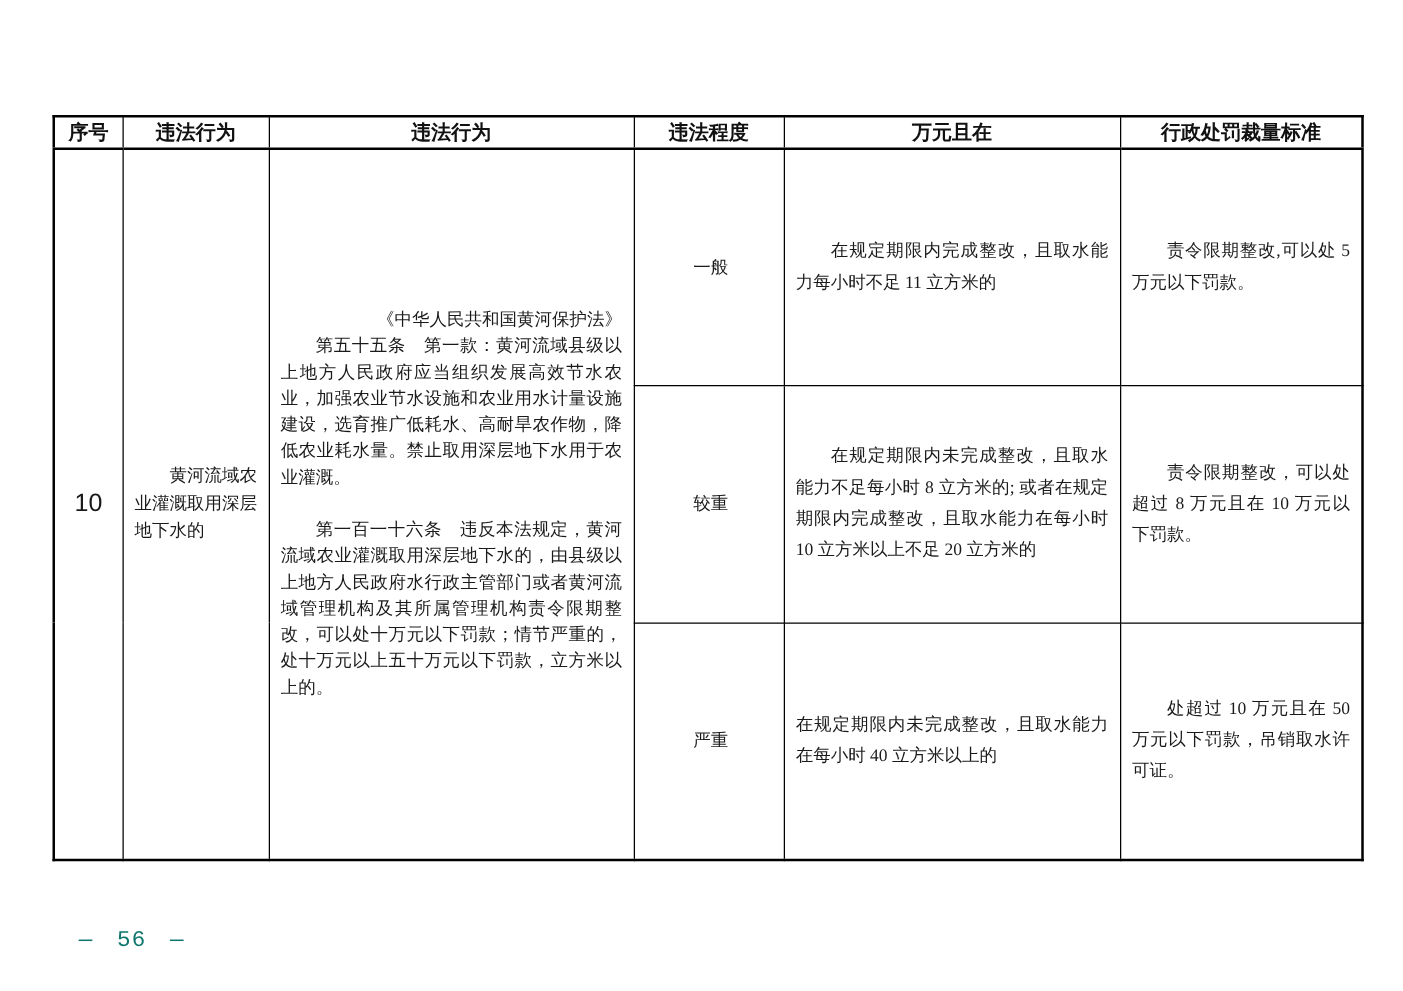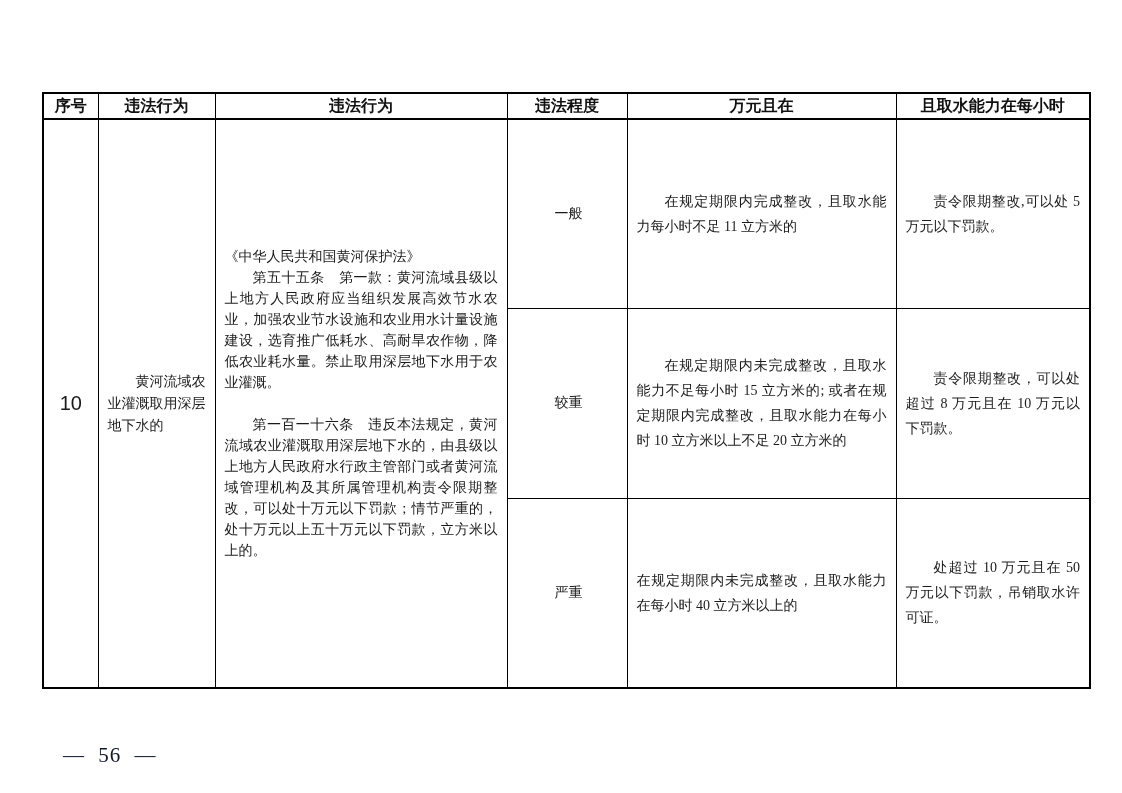--- a/index.html
+++ b/index.html
@@ -49,38 +49,39 @@
     line-height:22px;
     text-align:justify;
     text-indent:2em;
   }
   .cell-legal p {
     line-height:21px;
     text-align:justify;
     text-indent:2em;
   }
   .cell-legal p.law-title {
-    text-align:left;
+    text-align:right;
     text-indent:0;
   }
   .cell-legal p.clause-2 { margin-top:21px; }
   .cell-degree { text-align:center;padding-left:12px; }
   .cell-cond p, .cell-penalty p {
     line-height:25px;
     text-align:justify;
     text-indent:2em;
   }
   .cell-cond p.no-indent { text-indent:0; }
   .page-number {
     position:absolute;
     left:63px; top:743px;
-    font-size:21px;
+    font-size:18px;
     letter-spacing:1px;
     word-spacing:7px;
-    color:#0f172a;
+    color:#0f766e;
+    font-family:Liberation Mono, monospace;
   }
 </style>
 </head>
 <body>
 
 <div class="page">
 
   <table class="penalty">
     <colgroup>
       <col style="width:55px">
@@ -90,21 +91,21 @@
       <col style="width:269px">
       <col style="width:194px">
     </colgroup>
     <thead>
       <tr>
         <th>序号</th>
         <th>违法行为</th>
         <th>违法行为</th>
         <th>违法程度</th>
         <th>万元且在</th>
-        <th>且取水能力在每小时</th>
+        <th>行政处罚裁量标准</th>
       </tr>
     </thead>
     <tbody>
       <tr class="sub-row-1">
         <td class="cell-seq" rowspan="3">
           <span>10</span>
         </td>
         <td class="cell-behavior" rowspan="3">
           <p>黄河流域农业灌溉取用深层地下水的</p>
         </td>
@@ -121,21 +122,21 @@
         </td>
         <td class="cell-penalty">
           <p>责令限期整改,可以处 5 万元以下罚款。</p>
         </td>
       </tr>
       <tr class="sub-row-2">
         <td class="cell-degree">
           <span>较重</span>
         </td>
         <td class="cell-cond">
-          <p>在规定期限内未完成整改，且取水能力不足每小时 15 立方米的; 或者在规定期限内完成整改，且取水能力在每小时 10 立方米以上不足 20 立方米的</p>
+          <p>在规定期限内未完成整改，且取水能力不足每小时 8 立方米的; 或者在规定期限内完成整改，且取水能力在每小时 10 立方米以上不足 20 立方米的</p>
         </td>
         <td class="cell-penalty">
           <p>责令限期整改，可以处超过 8 万元且在 10 万元以下罚款。</p>
         </td>
       </tr>
       <tr class="sub-row-3">
         <td class="cell-degree">
           <span>严重</span>
         </td>
         <td class="cell-cond">

